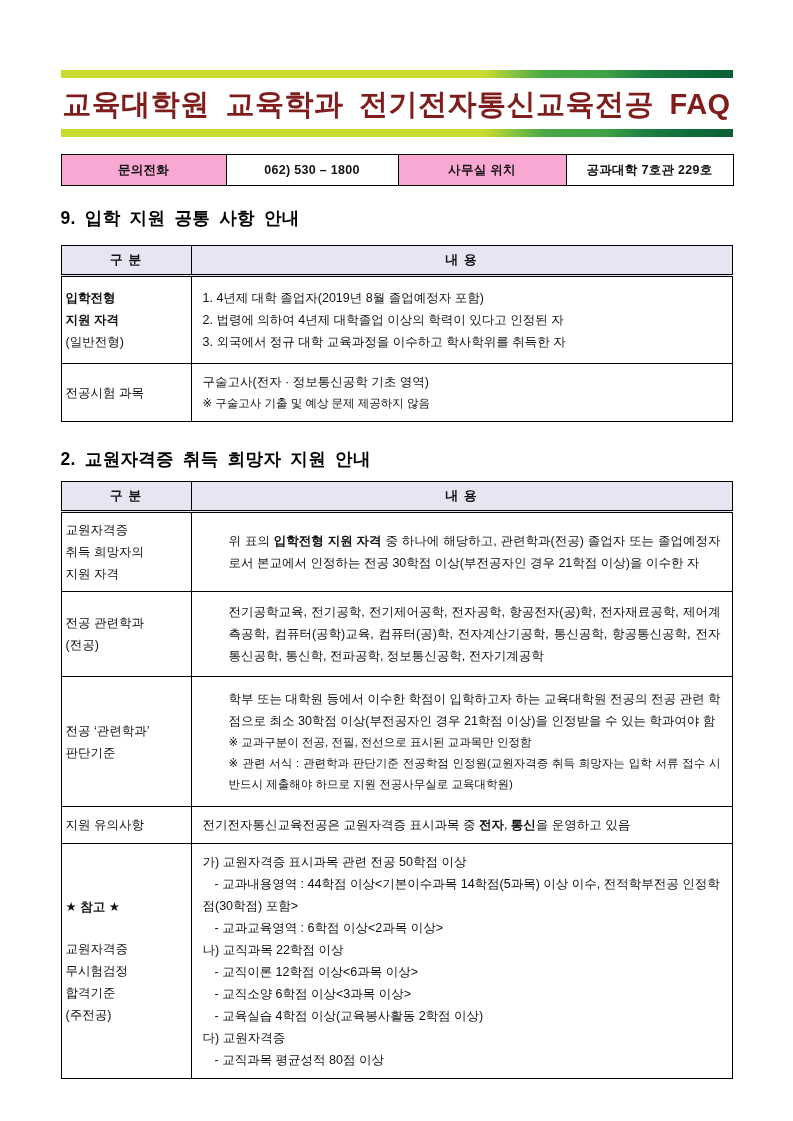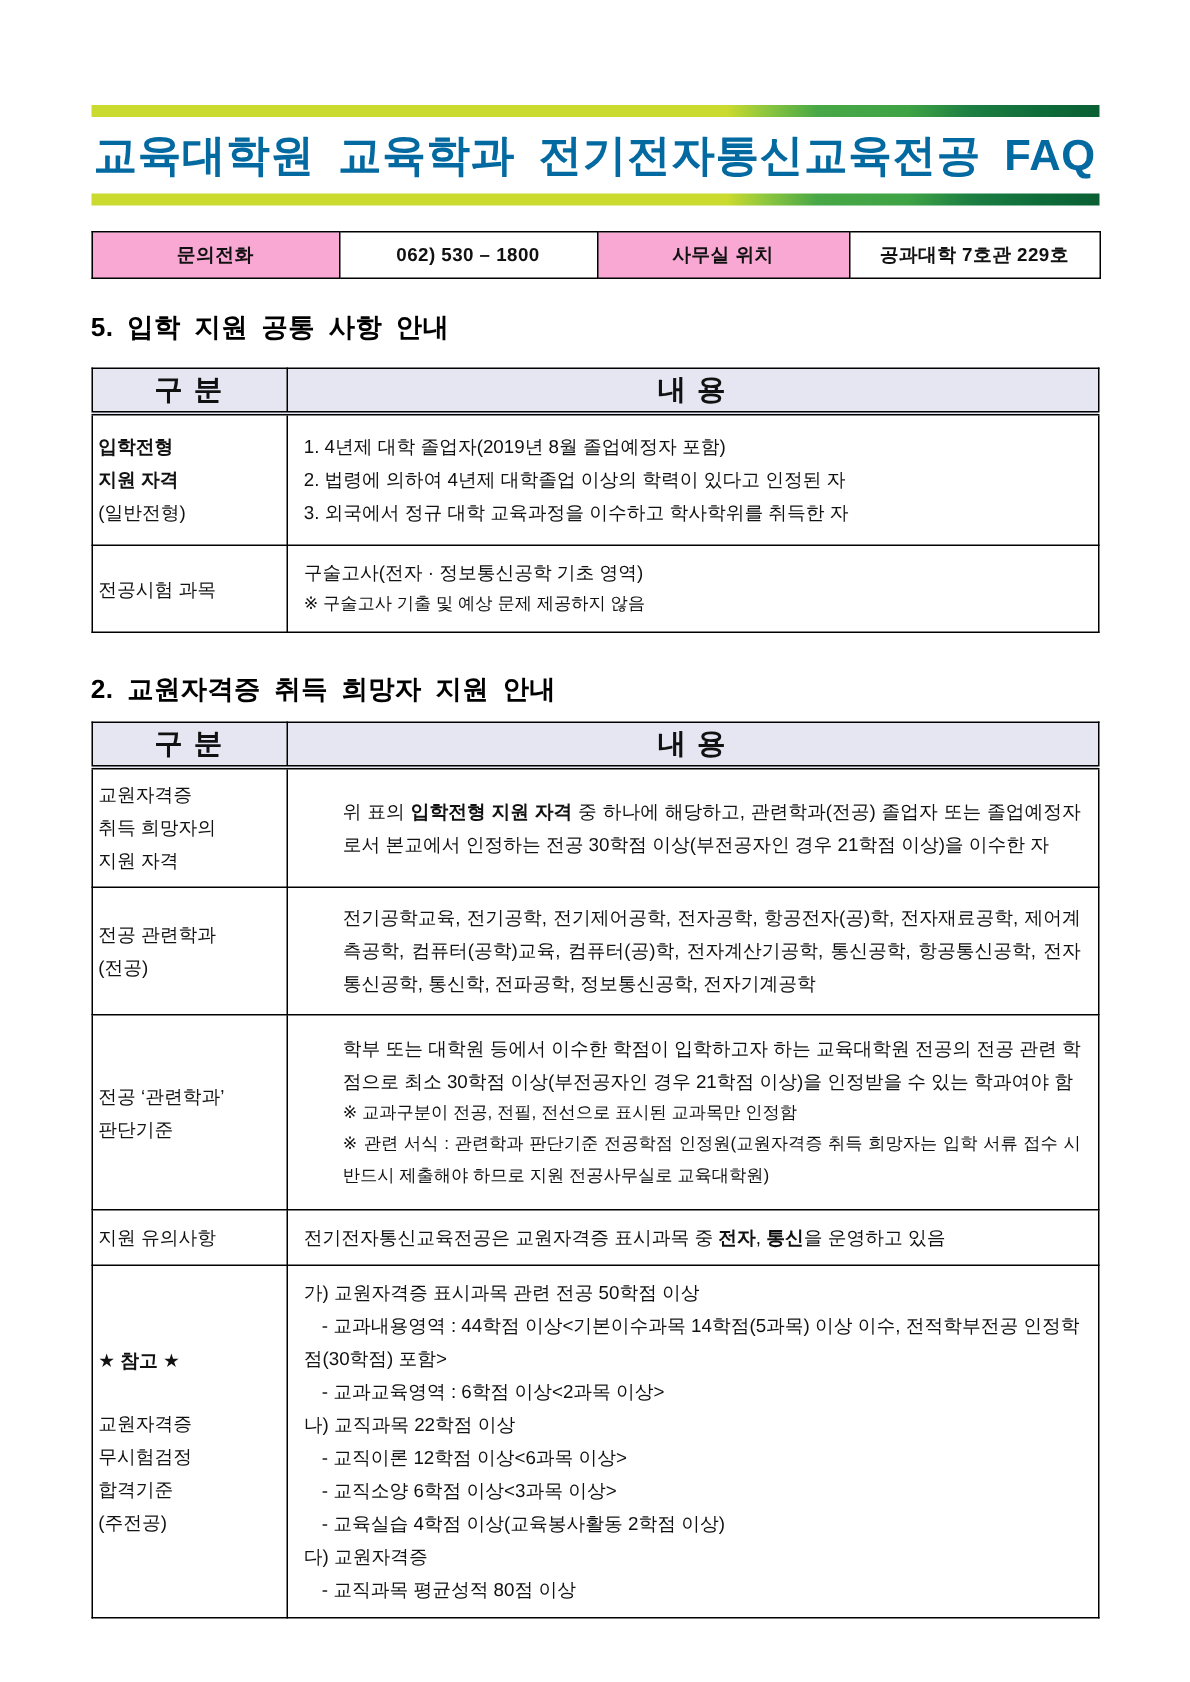--- a/index.html
+++ b/index.html
@@ -17,21 +17,21 @@
     height: 8px; width: 100%;
     background: linear-gradient(90deg,
       #cbda2e 0%, #cbda2e 63%, #8cc63f 67%, #48a746 72%,
       #3ea345 81%, #1d7f42 87%, #0e6c3a 94%, #0a5f33 100%);
   }
 
   .doc-title {
     font-size: 29px; font-weight: 800; text-align: center;
     letter-spacing: 0.5px; word-spacing: 7px;
     margin: 10px 0 9px 0; line-height: 32px;
-    color: #0369a1;
+    color: #7f1d1d;
   }
 
   
   table { border-collapse: collapse; table-layout: fixed; width: 100%; }
   .contact-table { margin-top: 17px; border: 1.5px solid #000; }
   .contact-table td {
     border: 1px solid #000; height: 31px;
     text-align: center; vertical-align: middle;
     font-size: 12.5px; font-weight: 700; letter-spacing: 0.3px;
   }
@@ -44,21 +44,21 @@
     margin-top: 21px; line-height: 23px;
   }
   .section-heading.second { margin-top: 26px; }
 
   
   .info-table { margin-top: 15px; border: 1.5px solid #000; }
   .info-table.second { margin-top: 10px; }
   .info-table th, .info-table td { border: 1px solid #000; vertical-align: middle; }
   .info-table thead th {
     background: #e6e6f2; height: 30px;
-    font-size: 19px; font-weight: 800; text-align: center;
+    font-size: 13px; font-weight: 800; text-align: center;
     border-bottom: 3px double #000;
     letter-spacing: 1px;
   }
   .label-cell {
     font-size: 12.5px; line-height: 22px;
     padding: 6px 4px; background: #fff;
   }
   .label-cell .bold-line { font-weight: 700; }
   .content-cell {
     font-size: 12.5px; line-height: 22px;
@@ -92,21 +92,21 @@
     <tbody>
       <tr>
         <td class="cell-yellow">문의전화</td>
         <td>062) 530 – 1800</td>
         <td class="cell-yellow">사무실 위치</td>
         <td>공과대학 7호관 229호</td>
       </tr>
     </tbody>
   </table>
 
-  <h2 class="section-heading">5. 입학 지원 공통 사항 안내</h2>
+  <h2 class="section-heading">9. 입학 지원 공통 사항 안내</h2>
 
   <table class="info-table">
     <colgroup>
         <col style="width:130px">
         <col>
       </colgroup>
     <thead>
       <tr>
         <th>구 분</th>
         <th>내 용</th>

